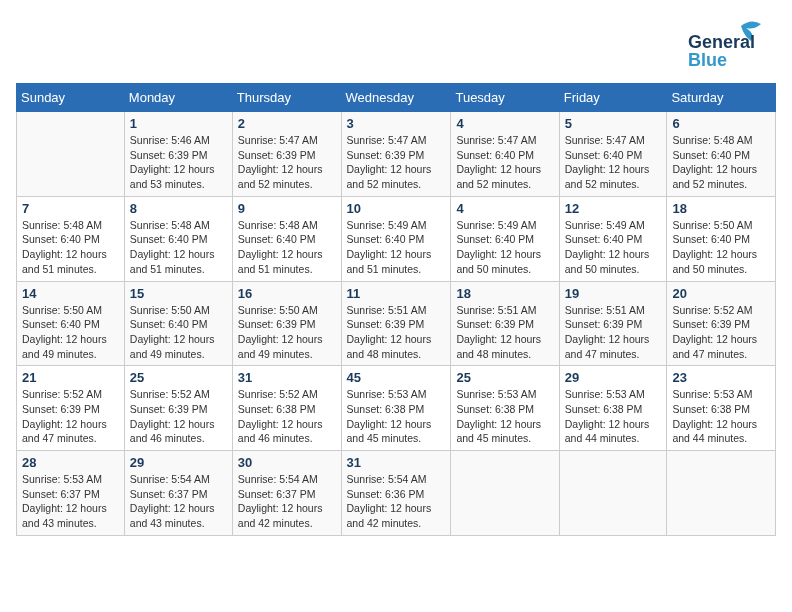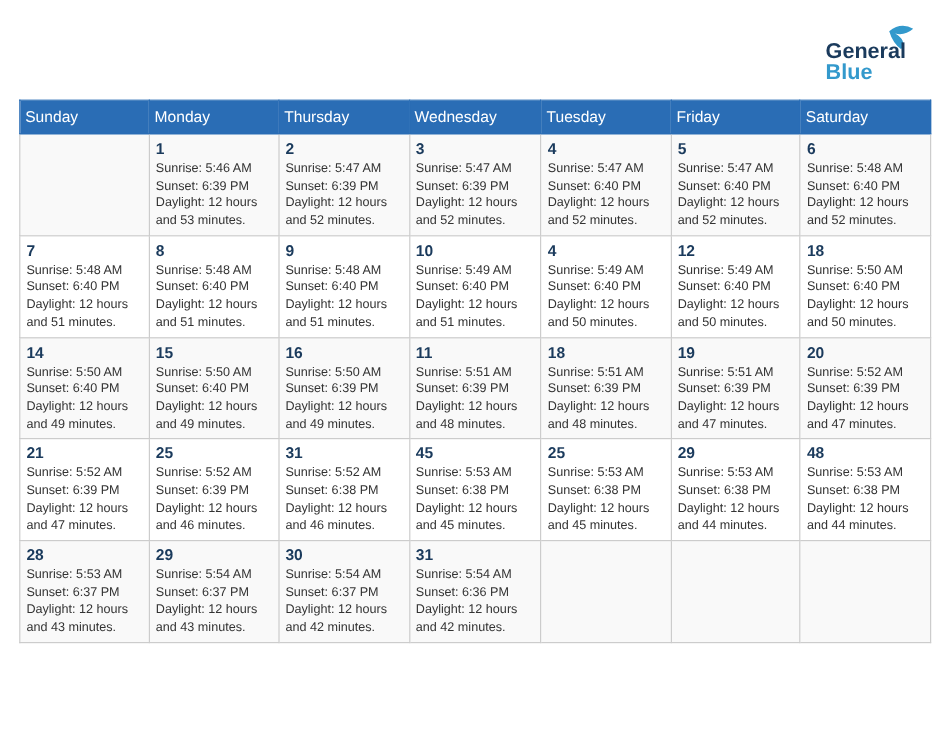--- a/index.html
+++ b/index.html
@@ -212,21 +212,21 @@
         </td>
         <td>
           <span class="day-num">25</span>
           <div class="day-info">Sunrise: 5:53 AM<br>Sunset: 6:38 PM<br>Daylight: 12 hours<br>and 45 minutes.</div>
         </td>
         <td>
           <span class="day-num">29</span>
           <div class="day-info">Sunrise: 5:53 AM<br>Sunset: 6:38 PM<br>Daylight: 12 hours<br>and 44 minutes.</div>
         </td>
         <td>
-          <span class="day-num">48</span>
+          <span class="day-num">23</span>
           <div class="day-info">Sunrise: 5:53 AM<br>Sunset: 6:38 PM<br>Daylight: 12 hours<br>and 44 minutes.</div>
         </td>
       </tr>
       <tr>
         <td>
           <span class="day-num">28</span>
           <div class="day-info">Sunrise: 5:53 AM<br>Sunset: 6:37 PM<br>Daylight: 12 hours<br>and 43 minutes.</div>
         </td>
         <td>
           <span class="day-num">29</span>

